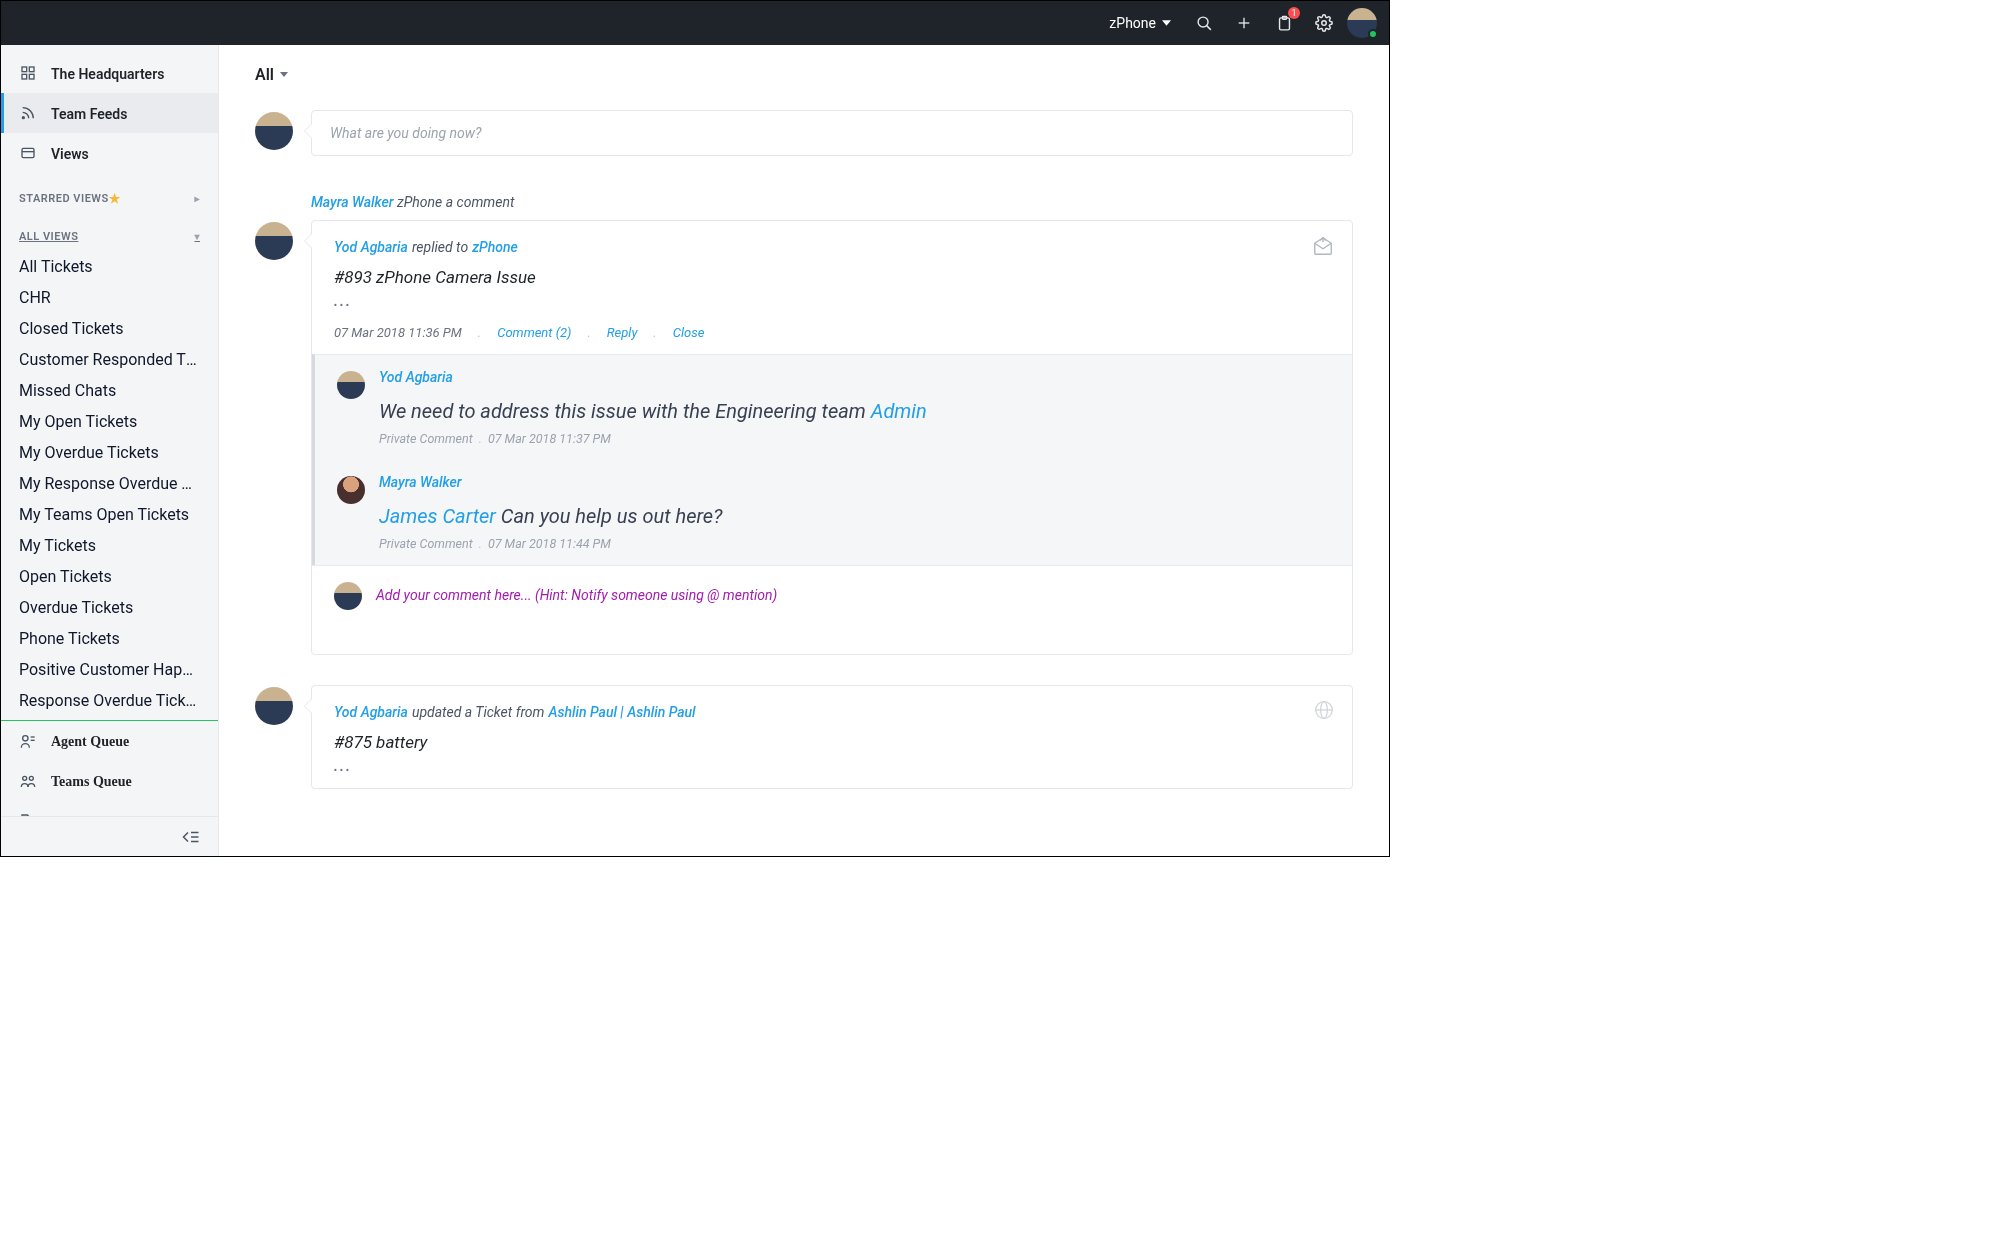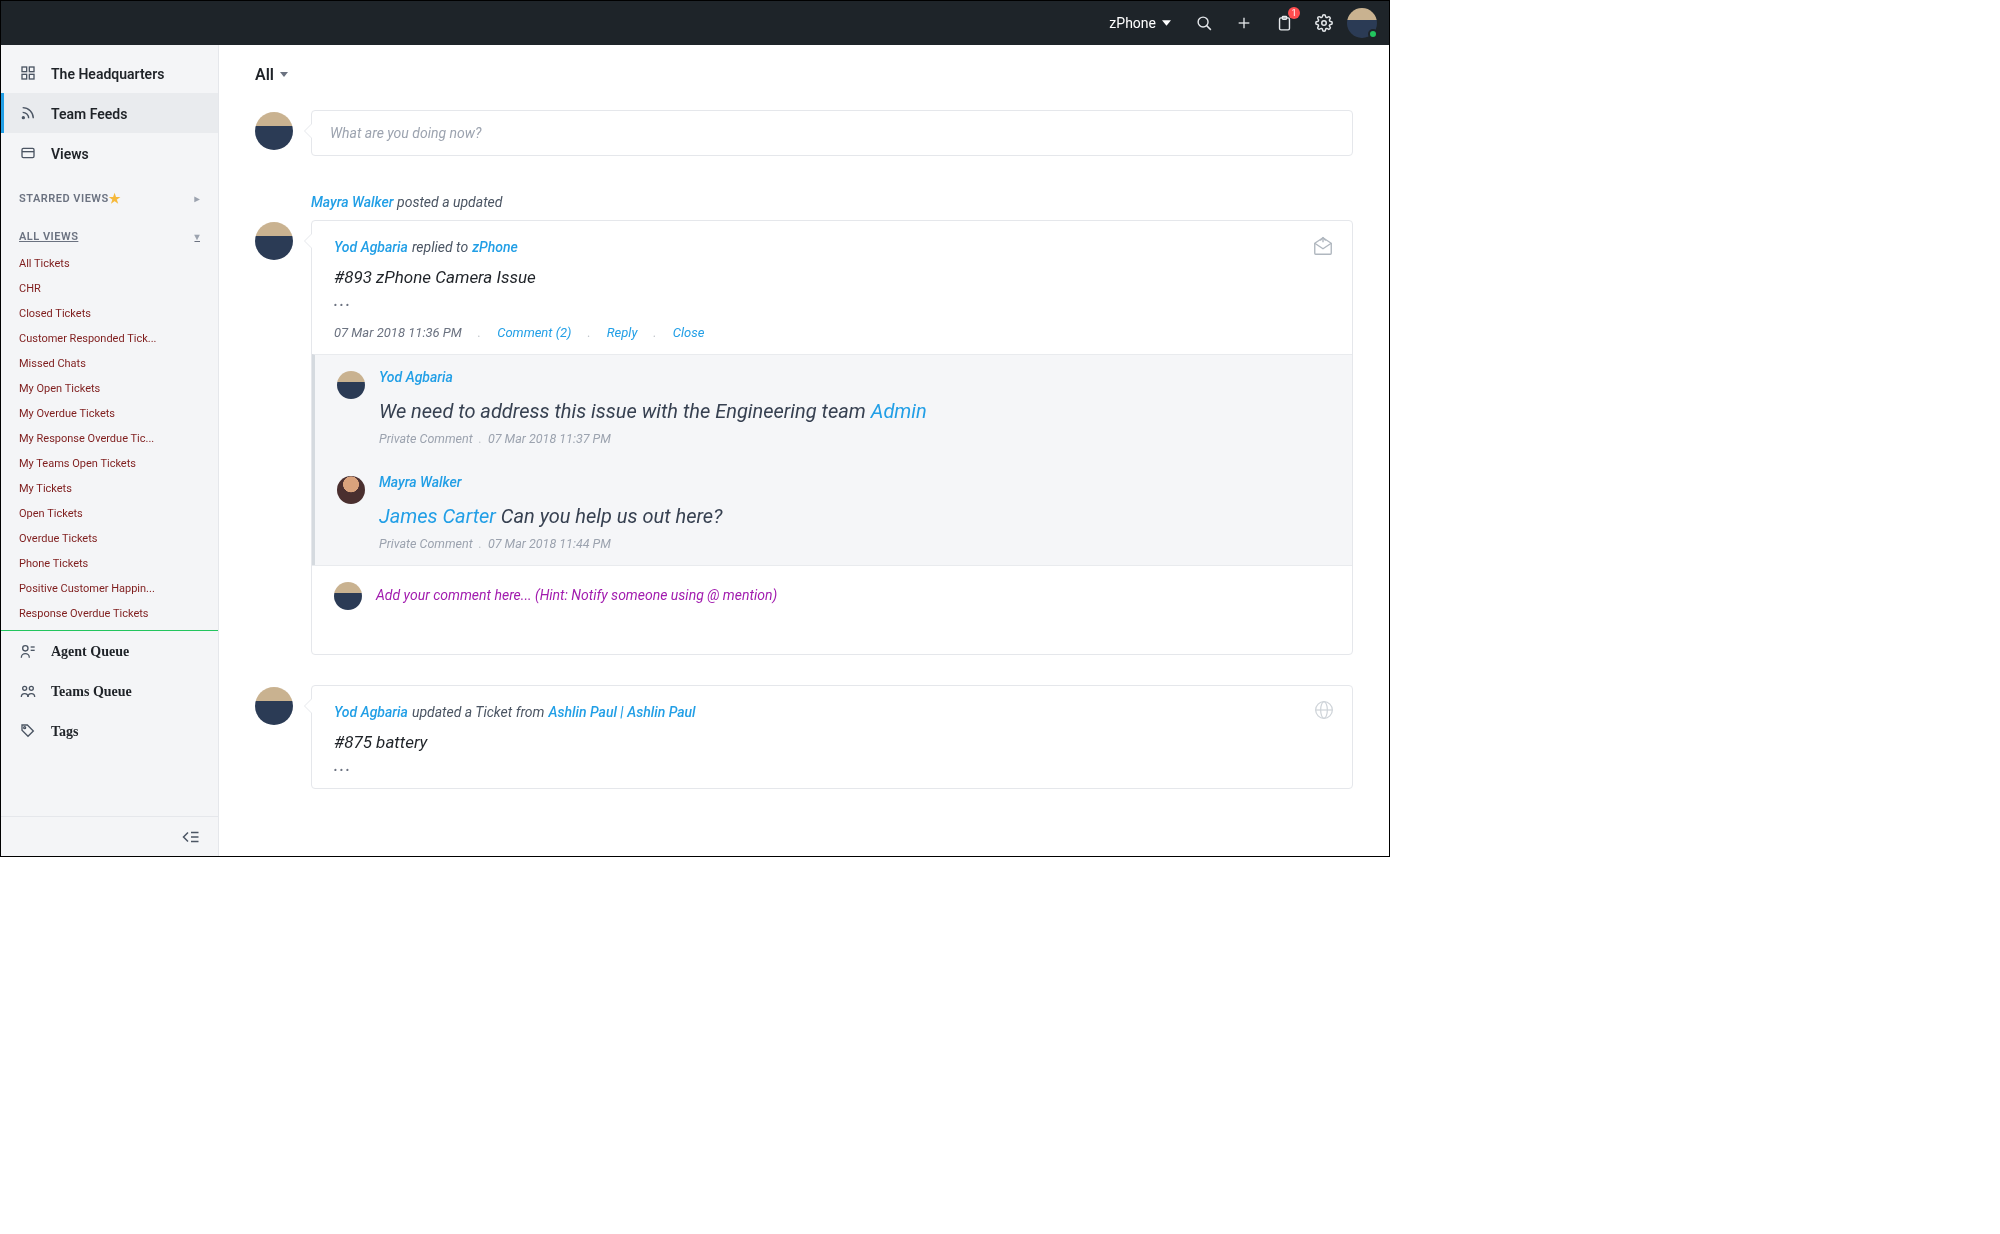--- a/index.html
+++ b/index.html
@@ -30,21 +30,21 @@
 .sidebar { width: 218px; background: #f4f5f7; border-right: 1px solid #e5e7eb; display: flex; flex-direction: column; overflow: hidden; }
 .side-primary { padding: 8px 0; }
 .side-item { display: flex; align-items: flex-end; gap: 14px; padding: 11px 18px; font-size: 14px; font-weight: 600; color: #1f2328; cursor: pointer; }
 .side-item.active { background: #e9ebee; border-left: 3px solid #229fe6; padding-left: 15px; }
 .side-item .side-icon { width: 18px; height: 18px; display: flex; align-items: center; justify-content: center; color: #4b5563; }
 .side-section-header { display: flex; align-items: center; padding: 10px 18px 4px; font-size: 11px; letter-spacing: 0.5px; color: #6b7280; font-weight: 600; gap: 0; cursor: pointer; }
 .side-section-header .star { color: #f6b93b; font-size: 13px; }
 .side-section-header .chev { margin-left: auto; color: #9ca3af; font-size: 10px; }
 .side-section-header.underlined { text-decoration: underline; }
 .side-list { padding: 4px 0; overflow: hidden; }
-.side-list-item { padding: 6px 18px; font-size: 11px; color: #7f1d1d; cursor: pointer; white-space: nowrap; overflow: hidden; text-overflow: ellipsis; }
+.side-list-item { padding: 6px 18px; font-size: 16px; color: #0f172a; cursor: pointer; white-space: nowrap; overflow: hidden; text-overflow: ellipsis; }
 .side-scroll { overflow-y: auto; flex: 1; }
 .side-lower { border-top: 1px solid #22c55e; font-family: Liberation Serif, serif; }
 .side-footer { margin-top: auto; height: 40px; display: flex; align-items: center; justify-content: flex-end; padding: 0 18px; border-top: 1px solid #e5e7eb; color: #4b5563; }
 
 
 .main { flex: 1; display: flex; flex-direction: column; overflow: auto; }
 .main-header { padding: 20px 36px 10px; }
 .filter-all { font-size: 16px; color: #1f2328; font-weight: 600; display: inline-flex; align-items: center; gap: 6px; cursor: pointer; }
 
 .feed { padding: 0 36px 30px; }
@@ -257,21 +257,21 @@
               <span class="speech-notch"></span>
               <span>What are you doing now?</span>
             </div>
           </div>
         </div>
 
         <div class="feed-row" style="margin-top:38px;">
           <div style="width:38px"></div>
           <div class="feed-content thread-pre">
             <span class="link strong">Mayra Walker</span>
-            <span>posted a updated</span>
+            <span>zPhone a comment</span>
           </div>
         </div>
 
         <div class="feed-row" style="margin-top:4px;">
           <div class="feed-avatar"></div>
           <div class="feed-content">
             <div class="card">
               <span class="speech-notch"></span>
               <span class="card-email-icon">
                 <svg width="22" height="22" viewBox="0 0 24 24" fill="none" stroke="currentColor" stroke-width="1.5">

